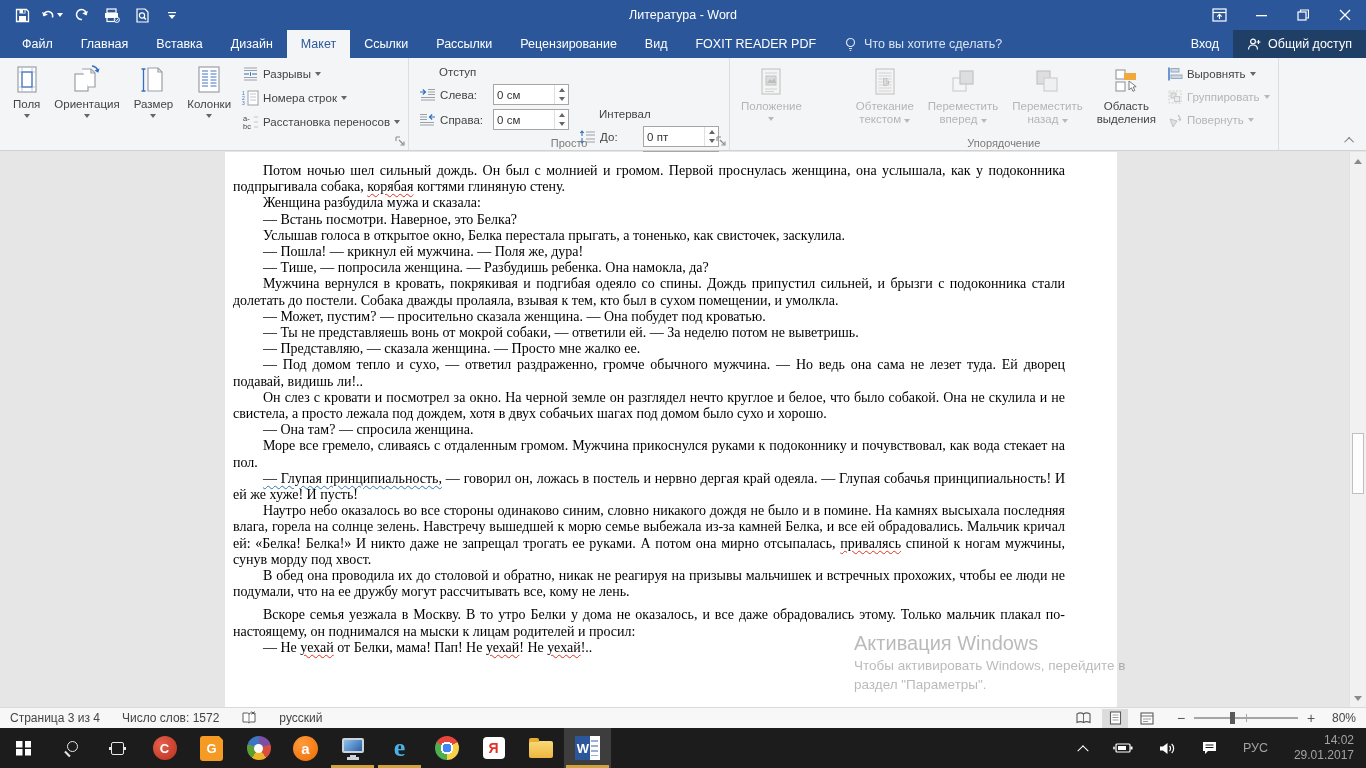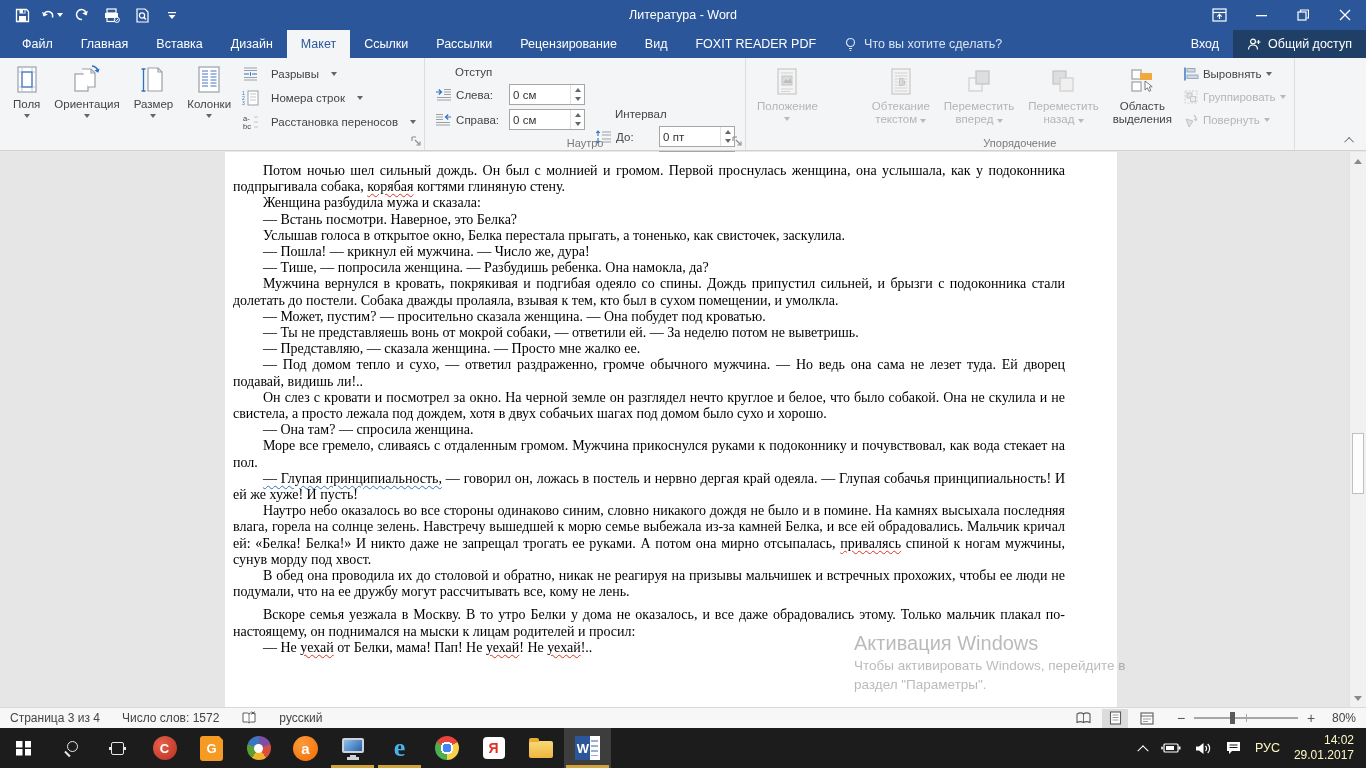--- a/index.html
+++ b/index.html
@@ -31,21 +31,21 @@
   .rgroup { position:relative; display:flex; align-items:flex-start; padding:2px 4px 16px 4px; border-right:1px solid #dcdddf; }
   .rgroup-label { position:absolute; bottom:1px; left:0; right:0; text-align:center; font-size:11px; color:#7a7a7a; }
   .launcher { position:absolute; bottom:2px; right:3px; }
   .bigbtn { display:flex; flex-direction:column; align-items:center; padding:2px 7px 0 7px; height:76px; }
   .bigbtn .ic { height:36px; display:flex; align-items:center; }
   .bigbtn .lbl { line-height:13px; text-align:center; white-space:nowrap; }
   .bigbtn .caret { margin-top:3px; }
   .caret { width:0; height:0; border-left:3px solid transparent; border-right:3px solid transparent; border-top:4px solid #666; display:inline-block; }
   .caret.dis { border-top-color:#b9b9b9; }
   .smallcol { display:flex; flex-direction:column; justify-content:flex-start; padding:3px 4px; gap:2px; }
-  .smallbtn { display:flex; align-items:center; gap:12px; height:22px; white-space:nowrap; }
+  .smallbtn { display:flex; align-items:center; gap:4px; height:22px; white-space:nowrap; }
   .dis-txt { color:#b5b5b5; }
 
   
   .pargrid { display:flex; gap:10px; padding:2px 6px; }
   .parcol { display:flex; flex-direction:column; }
   .parhead { height:20px; display:flex; align-items:center; padding-left:20px; }
   .prow { display:flex; align-items:center; height:25px; gap:4px; }
   .prow .flbl { display:inline-block; }
   .spinbox { display:flex; width:76px; height:21px; border:1px solid #a6a6a6; background:#fff; margin-left:auto; }
   .spinbox input { flex:1; min-width:0; border:0; outline:none; font:11.5px "Liberation Sans", sans-serif; padding:0 3px; color:#333; background:transparent; }
@@ -120,21 +120,21 @@
   .tbi-ie { color:#49b3e8; font-size:26px; font-weight:bold; font-family:"Liberation Serif", serif; line-height:24px; }
   .tbi-chrome { width:24px; height:24px; border-radius:50%; background:radial-gradient(circle at 50% 50%, #4285f4 0 4.5px, #fff 4.5px 6.5px, rgba(0,0,0,0) 6.5px), conic-gradient(from -60deg, #e8453c 0 120deg, #f7d147 120deg 240deg, #4caf50 240deg 360deg); }
   .tbi-yandex { width:22px; height:22px; border-radius:4px; background:#fff; color:#e03226; font-size:14px; }
   .tbi-explorer { width:24px; height:17px; border-radius:2px; background:linear-gradient(#f9d978,#eeb53f); margin-top:3px; }
   .tbi-explorer::before { content:''; position:absolute; top:-3px; left:0; width:10px; height:4px; border-radius:2px 2px 0 0; background:#e8ae30; }
   .tbi-word { width:25px; height:24px; background:#fff; color:#fff; font-size:13px; }
   .tbi-word::before { content:''; position:absolute; left:0; top:0; bottom:0; width:15px; background:#2b579a; }
   .tbi-word::after { content:''; position:absolute; right:2px; top:4px; width:7px; height:16px; background:repeating-linear-gradient(#9ab0d0 0 2px, #fff 2px 5px); }
   .tbi-word span { position:relative; z-index:1; margin-right:9px; }
 
-  .tray { margin-left:auto; display:flex; align-items:center; gap:14px; padding-right:12px; color:#fef9c3; }
+  .tray { margin-left:auto; display:flex; align-items:center; gap:26px; padding-right:12px; color:#a3a3a3; }
   .tray-chev { width:8px; height:8px; border-left:1.6px solid #fff; border-top:1.6px solid #fff; transform:rotate(45deg) translate(2px,2px); }
   .tray-lang { font-size:12.5px; }
   .tray-clock { text-align:right; font-size:12px; line-height:15px; }
 </style>
 </head>
 <body>
 
 <div class="titlebar">
   <div class="qat">
     <div class="qat-btn">
@@ -409,21 +409,21 @@
                   <span class="tri-up"></span>
                 </div>
                 <div>
                   <span class="tri-dn"></span>
                 </div>
               </span>
           </span>
         </div>
       </div>
     </div>
-    <span class="rgroup-label">Наутро</span>
+    <span class="rgroup-label">Просто</span>
     <span class="launcher"><svg width="10" height="10" viewBox="0 0 10 10">
           <path d="M1 1 h4 M1 1 v4 M4 4 l4 4 M9 5.5 V9 H5.5" fill="none" stroke="#8a8a8a" stroke-width="1.1"></path>
         </svg></span>
   </div>
 
   <div class="rgroup">
     <div class="bigbtn" style="padding-top:4px;">
       <span class="ic">
           <svg width="24" height="28" viewBox="0 0 24 28">
             <rect x="3" y="1" width="18" height="25" fill="#f4f4f4" stroke="#c3c3c3" stroke-width="1.1"></rect>
@@ -517,21 +517,21 @@
     </div>
 </div>
 
 <div class="docarea">
   <div class="page">
     <div class="doc-text">
         <p><span>Потом ночью шел сильный дождь. Он был с молнией и громом. Первой проснулась женщина, она услышала, как у подоконника подпрыгивала собака, </span><span class="sq-red">корябая</span><span> когтями глиняную стену.</span></p>
         <p><span>Женщина разбудила мужа и сказала:</span></p>
         <p><span>— Встань посмотри. Наверное, это Белка?</span></p>
         <p><span>Услышав голоса в открытое окно, Белка перестала прыгать, а тоненько, как свисточек, заскулила.</span></p>
-        <p><span>— Пошла! — крикнул ей мужчина. — Число же, дура!</span></p>
+        <p><span>— Пошла! — крикнул ей мужчина. — Поля же, дура!</span></p>
         <p><span>— Тише, — попросила женщина. — Разбудишь ребенка. Она намокла, да?</span></p>
         <p><span>Мужчина вернулся в кровать, покрякивая и подгибая одеяло со спины. Дождь припустил сильней, и брызги с подоконника стали долетать до постели. Собака дважды пролаяла, взывая к тем, кто был в сухом помещении, и умолкла.</span></p>
         <p><span>— Может, пустим? — просительно сказала женщина. — Она побудет под кроватью.</span></p>
         <p><span>— Ты не представляешь вонь от мокрой собаки, — ответили ей. — За неделю потом не выветришь.</span></p>
         <p><span>— Представляю, — сказала женщина. — Просто мне жалко ее.</span></p>
         <p><span>— Под домом тепло и сухо, — ответил раздраженно, громче обычного мужчина. — Но ведь она сама не лезет туда. Ей дворец подавай, видишь ли!..</span></p>
         <p><span>Он слез с кровати и посмотрел за окно. На черной земле он разглядел нечто круглое и белое, что было собакой. Она не скулила и не свистела, а просто лежала под дождем, хотя в двух собачьих шагах под домом было сухо и хорошо.</span></p>
         <p><span>— Она там? — спросила женщина.</span></p>
         <p><span>Море все гремело, сливаясь с отдаленным громом. Мужчина прикоснулся руками к подоконнику и почувствовал, как вода стекает на пол.</span></p>
         <p><span class="sq-blue">— Глупая принципиальность,</span><span> — говорил он, ложась в постель и нервно дергая край одеяла. — Глупая собачья принципиальность! И ей же хуже! И пусть!</span></p>

